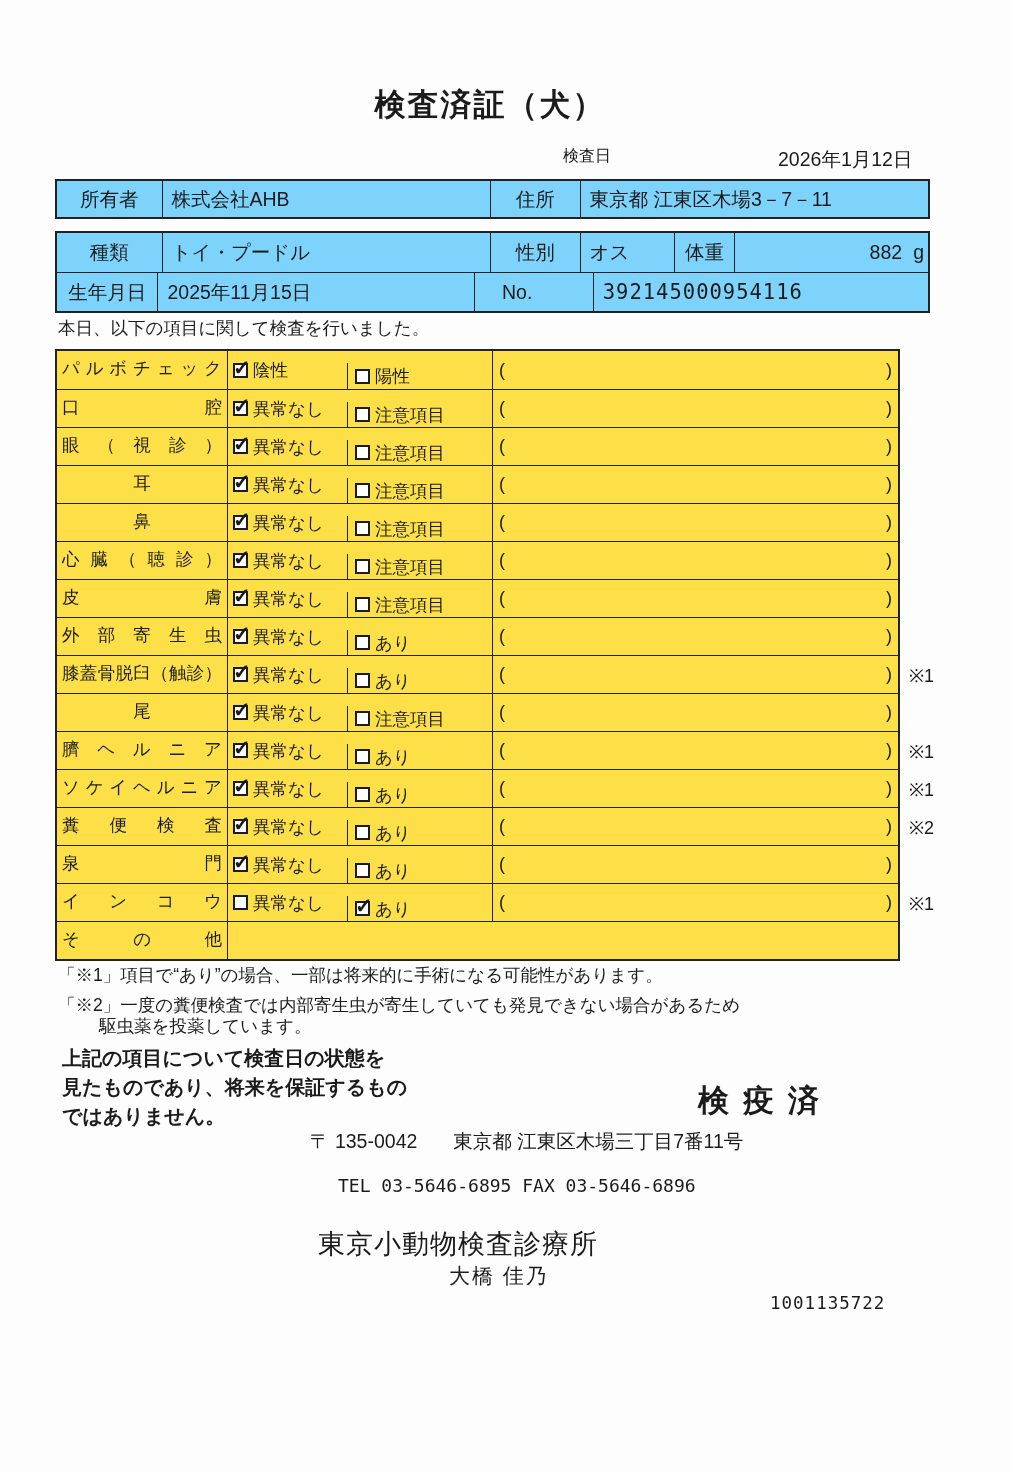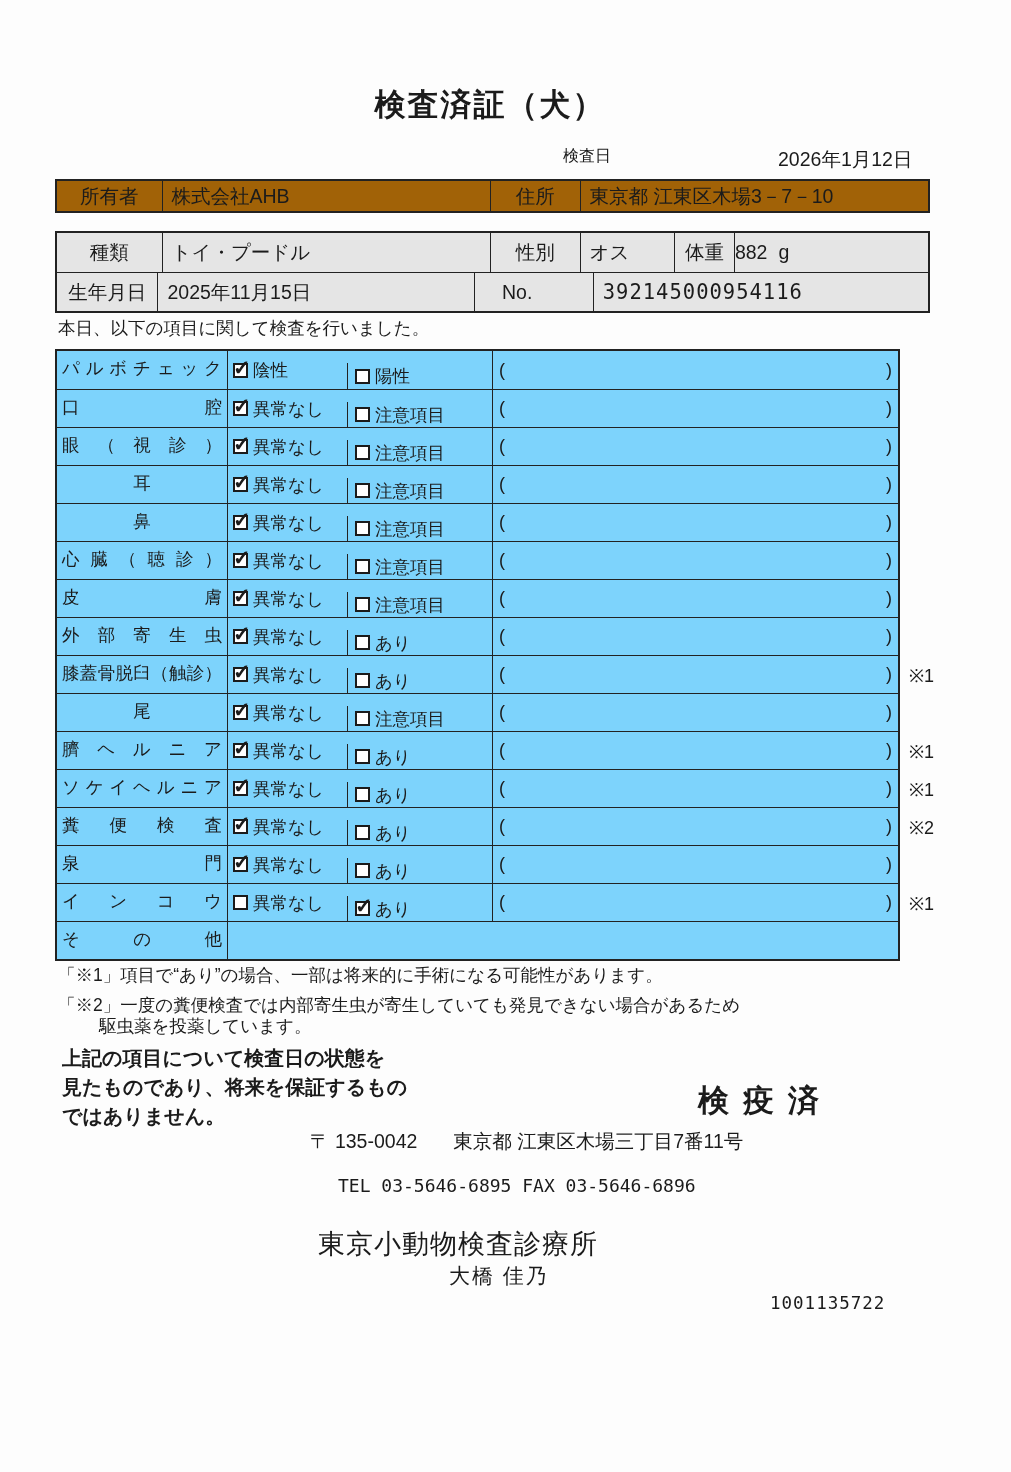--- a/index.html
+++ b/index.html
@@ -13,35 +13,35 @@
   .insp-label { position:absolute; top:146px; left:563px; font-size:16px; }
   .insp-value { position:absolute; top:146px; left:778px; font-size:19.5px; }
 
   .cell { display:flex; align-items:center; }
   .lab  { justify-content:center; }
   .val  { padding-left:9px; }
   .bl   { border-left:1.5px solid #222; }
   .w105{width:105px}.w330{width:330px}.w90{width:90px}.w350{width:350px}
   .w95{width:95px}.w60{width:60px}.w195{width:195px}
 
-  .tblA { position:absolute; top:179px; left:55px; width:875px; height:34px;
-          display:flex; border:2px solid #222; font-size:19.5px; background:#a16207; }
+  .tblA { position:absolute; top:179px; left:55px; width:875px; height:40px;
+          display:flex; border:2px solid #222; font-size:19.5px; background:#7dd3fc; }
   .tblB { position:absolute; top:231px; left:55px; width:875px;
-          border:2px solid #222; font-size:19.5px; background:#e5e5e5; }
+          border:2px solid #222; font-size:19.5px; background:#7dd3fc; }
   .tblB .row { display:flex; height:39px; }
   .tblB .bt  { border-top:1.5px solid #222; }
-  .weight { padding-right:4px; gap:11px; }
+  .weight { justify-content:flex-end; padding-right:4px; gap:11px; }
 
   .mono { font-family:"DejaVu Sans Mono","Liberation Mono",monospace; }
   .num  { font-size:20.5px; letter-spacing:1px;margin-left:33px; }
 
   .intro { position:absolute; top:316px; left:58px; font-size:17.5px; }
 
   .checklist { position:absolute; top:349px; left:55px; width:845px;
-               border:2px solid #222; background:#7dd3fc; }
+               border:2px solid #222; background:#fde047; }
   .clrow { display:flex; height:38px; position:relative; }
   .clrow + .clrow { border-top:1.5px solid #222; }
   .item { width:170px; padding:0 5px; font-size:17.5px; line-height:35px;
           display:block; overflow:hidden; white-space:nowrap; }
   .item.justify { text-align:justify; text-align-last:justify; }
   .item.center  { text-align:center; text-align-last:center; }
   .opt { display:flex; align-items:center; border-left:1.5px solid #222; font-size:17.5px; }
   .opt1 { width:120px; padding-left:5px; }
   .opt2 { width:145px; padding-left:7px;margin-top:12px; }
   .paren { flex:1; border-left:1.5px solid #222; display:flex;
@@ -81,21 +81,21 @@
 
   <div class="title">検査済証（犬）</div>
 
   <div class="insp-label">検査日</div>
   <div class="insp-value">2026年1月12日</div>
 
   <div class="tblA">
     <div class="cell lab w105">所有者</div>
     <div class="cell val w330 bl">株式会社AHB</div>
     <div class="cell lab w90 bl">住所</div>
-    <div class="cell val w350 bl">東京都 江東区木場3－7－10</div>
+    <div class="cell val w350 bl">東京都 江東区木場3－7－11</div>
   </div>
 
   <div class="tblB">
     <div class="row">
       <div class="cell lab w105">種類</div>
       <div class="cell val w330 bl">トイ・プードル</div>
       <div class="cell lab w90 bl">性別</div>
       <div class="cell val w95 bl">オス</div>
       <div class="cell lab w60 bl">体重</div>
       <div class="cell w195 bl weight">

